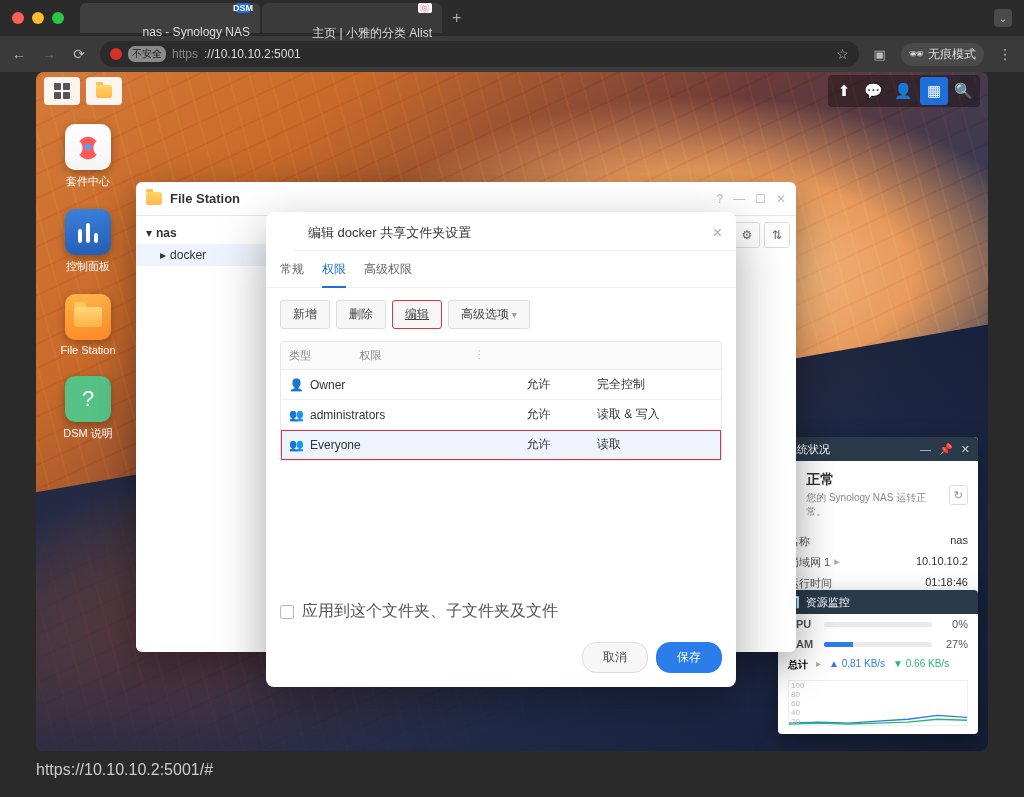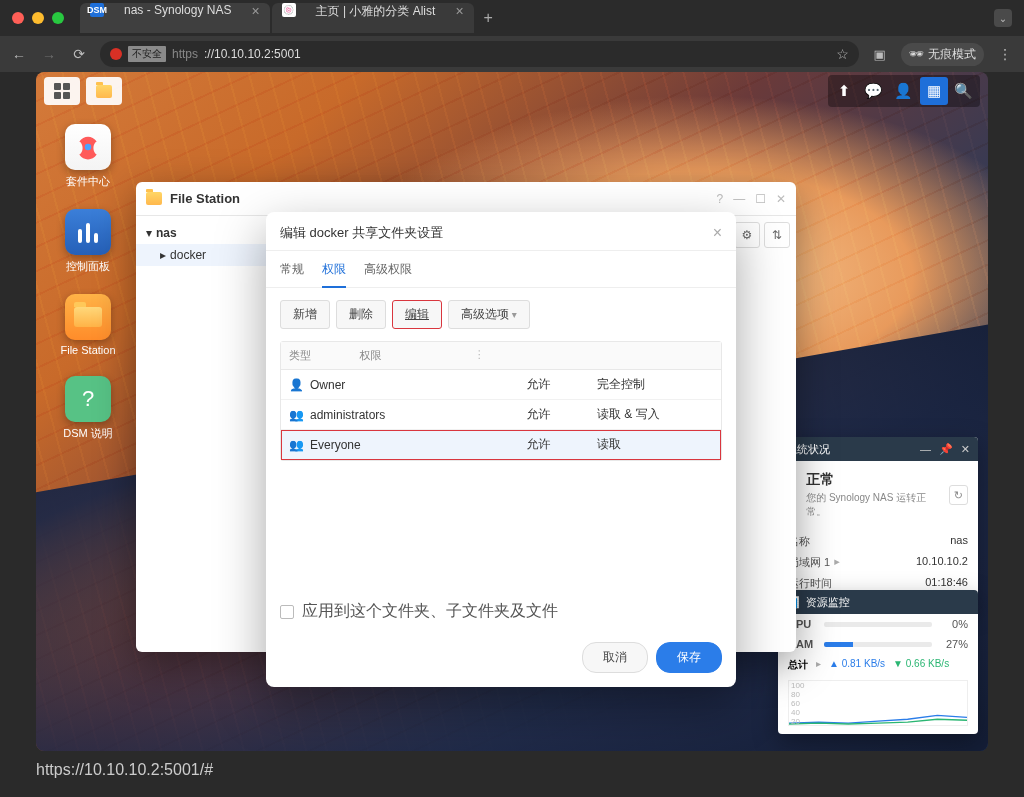--- a/index.html
+++ b/index.html
@@ -5,31 +5,31 @@
 * { margin: 0; padding: 0; box-sizing: border-box; font-family: -apple-system, "Helvetica Neue", Arial, sans-serif; }
 body { background: #2a2a2a; width: 1024px; height: 797px; overflow: hidden; position: relative; }
 
 
 .browser-titlebar { height: 36px; background: #2b2b2b; display: flex; align-items: center; padding: 0 12px; }
 .traffic-lights { display: flex; gap: 8px; margin-right: 16px; }
 .traffic-light { width: 12px; height: 12px; border-radius: 50%; }
 .tl-close { background: #ff5f57; }
 .tl-min { background: #febc2e; }
 .tl-max { background: #28c840; }
-.tab { display: flex; align-items: flex-start; background: #3a3a3a; height: 30px; padding: 0 10px; border-radius: 6px 6px 0 0; margin-right: 2px; font-size: 12px; color: #ddd; min-width: 180px; gap: 20px; }
+.tab { display: flex; align-items: flex-end; background: #3a3a3a; height: 30px; padding: 0 10px; border-radius: 6px 6px 0 0; margin-right: 2px; font-size: 12px; color: #ddd; min-width: 180px; gap: 12px; flex-direction: column; }
 .tab .favicon { width: 14px; height: 14px; border-radius: 2px; display: flex; align-items: center; justify-content: center; font-size: 9px; font-weight: bold; }
 .tab.active { background: #3f3f3f; }
 .tab .close-x { margin-left: auto; color: #999; font-size: 14px; cursor: pointer; }
 .newtab { color: #aaa; font-size: 16px; padding: 0 8px; cursor: pointer; }
 .resize-dd { margin-left: auto; width: 18px; height: 18px; background: #4a4a4a; border-radius: 4px; color: #bbb; font-size: 10px; display: flex; align-items: center; justify-content: center; }
 
 .browser-toolbar { height: 36px; background: #3a3a3a; display: flex; align-items: center; padding: 0 10px; gap: 12px; }
 .nav-icon { color: #bbb; font-size: 14px; cursor: pointer; width: 18px; text-align: center; }
 .url-bar { flex: 1; background: #2b2b2b; height: 26px; border-radius: 14px; display: flex; align-items: center; padding: 0 10px; font-size: 12px; color: #ddd; gap: 6px; }
-.url-badge { background: #8a8a8a; color: #222; border-radius: 1px; padding: 1px 4px; font-size: 10px; }
+.url-badge { background: #8a8a8a; color: #222; border-radius: 7px; padding: 1px 4px; font-size: 10px; }
 .url-red { width: 12px; height: 12px; background: #d93025; border-radius: 50%; display: inline-block; }
 .url-star { margin-left: auto; color: #bbb; font-size: 14px; }
 .ext-icon { width: 18px; height: 18px; color: #bbb; display: flex; align-items: center; justify-content: center; font-size: 13px; }
 .incognito { display: flex; align-items: center; gap: 4px; color: #ddd; font-size: 12px; background: #4a4a4a; padding: 3px 8px; border-radius: 12px; }
 
 
 .dsm-viewport { position: absolute; top: 72px; left: 36px; right: 36px; bottom: 46px; background: #333; border-radius: 8px; overflow: hidden; }
 .dsm-bg { position: absolute; inset: 0; background:
   radial-gradient(ellipse 600px 300px at 70% 30%, #f8c892 0%, #e89a5c 35%, transparent 60%),
   radial-gradient(ellipse 500px 400px at 85% 75%, #1a2a4a 0%, #2a3a5a 40%, transparent 70%),
@@ -73,21 +73,21 @@
 .fs-body { flex: 1; display: flex; }
 .fs-side { width: 150px; border-right: 1px solid #eee; padding: 6px 0; font-size: 12px; }
 .tree-row { padding: 4px 10px; color: #333; cursor: pointer; display: flex; align-items: center; gap: 4px; }
 .tree-row.sel { background: #eef4fd; }
 .fs-main { flex: 1; position: relative; }
 .fs-toolbar-r { position: absolute; top: 6px; right: 6px; display: flex; gap: 4px; }
 .fs-tb-btn { width: 26px; height: 26px; border: 1px solid #ddd; border-radius: 3px; background: #fff; font-size: 12px; color: #666; display:flex;align-items:center;justify-content:center; }
 
 
 .modal { position: absolute; top: 140px; left: 230px; width: 470px; background: #fff; border-radius: 8px; box-shadow: 0 18px 50px rgba(0,0,0,0.35); z-index: 30; display: flex; flex-direction: column; }
-.modal-head { padding: 12px 14px 8px; display: flex; align-items: center; border-bottom: 1px solid #eee; }
+.modal-head { padding: 12px 14px 8px; display: flex; align-items: center; border-bottom: 1px solid #eee; margin-left: 28px; }
 .modal-head .ttl { font-size: 13px; color: #333; font-weight: 500; }
 .modal-close { margin-left: auto; color: #aaa; font-size: 16px; cursor: pointer; }
 .modal-tabs { display: flex; gap: 18px; padding: 10px 14px 0; border-bottom: 1px solid #eee; font-size: 12px; }
 .mtab { padding-bottom: 8px; color: #666; cursor: pointer; }
 .mtab.active { color: #1e6fd9; border-bottom: 2px solid #1e6fd9; margin-bottom: -1px; }
 .modal-tools { display: flex; gap: 6px; padding: 12px 14px; }
 .tool-btn { padding: 5px 12px; border: 1px solid #ddd; background: #f7f7f7; border-radius: 3px; font-size: 12px; color: #444; cursor: pointer; }
 .tool-btn.hl { border: 1.5px solid #d9363e; text-decoration: underline; }
 .tool-dd::after { content: " ▾"; color: #999; font-size: 10px; }
 .perm-table { margin: 0 14px; border: 1px solid #e8e8e8; border-radius: 3px; }

